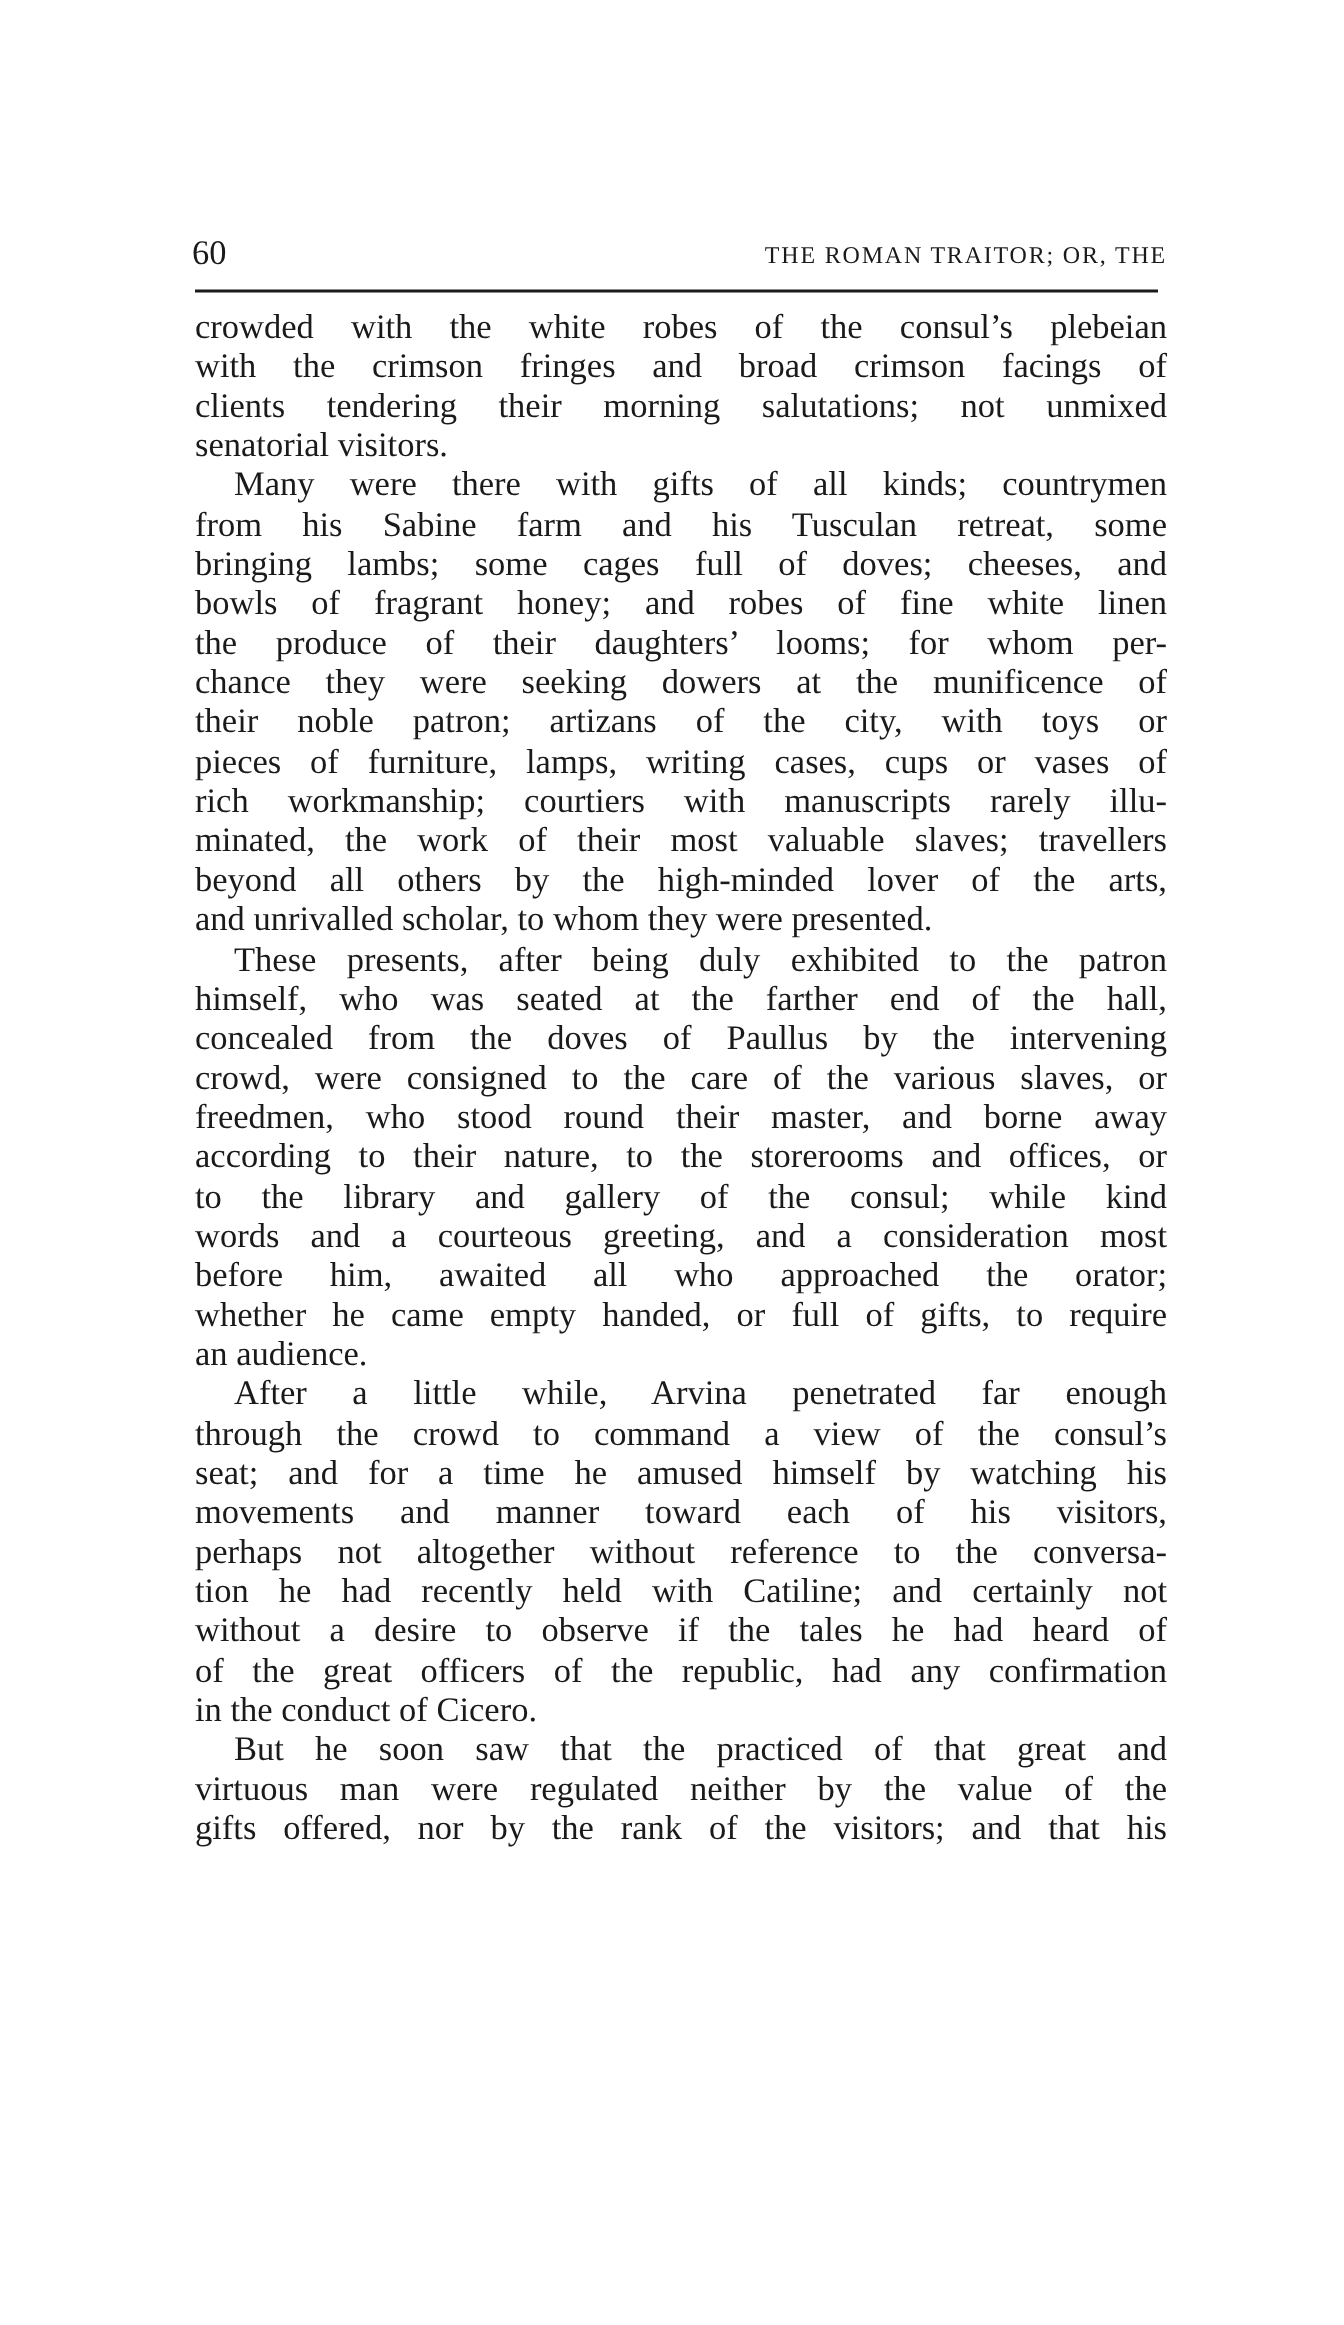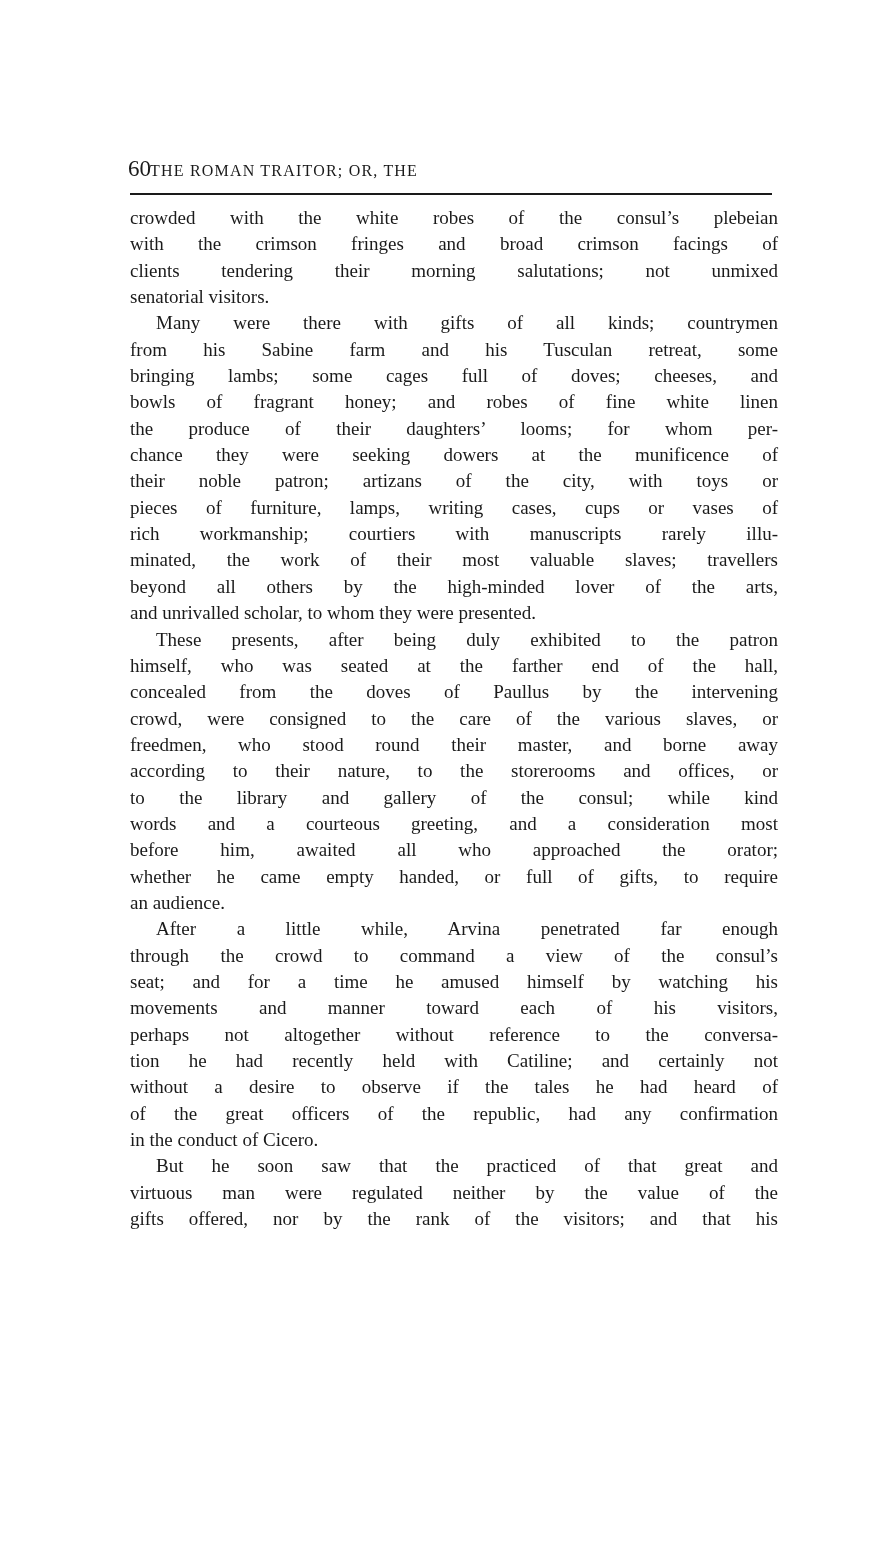--- a/index.html
+++ b/index.html
@@ -10,28 +10,28 @@
       color: #1a1a1a;
     }
     .running-head {
       position: relative; height: 32px;
       font-size: 22px;
     }
     .page-number {
       position: absolute; left: -2px; top: 4px; font-size: 23px;
     }
     .running-title {
-      position: absolute; left: 0; right: 0; top: 10px; text-align: left;
+      position: absolute; left: 0; right: 0; top: 10px; text-align: right;
       font-size: 16px; letter-spacing: 1.2px; font-weight: normal;
       padding-left: 20px;
     }
     .rule {
       height: 2px; background: #1a1a1a; margin-top: 9px; margin-bottom: 10px; width: 642px;
     }
-    .body-text { font-size: 19px; line-height: 26.35px; }
+    .body-text { font-size: 23px; line-height: 26.35px; }
     .line {
       display: block; white-space: nowrap; text-align: justify;
       text-align-last: justify; height: 26.35px;
     }
     .line.last { text-align-last: left; }
     .line.indent { padding-left: 26px; }
   </style>
 </head>
 <body>
 

